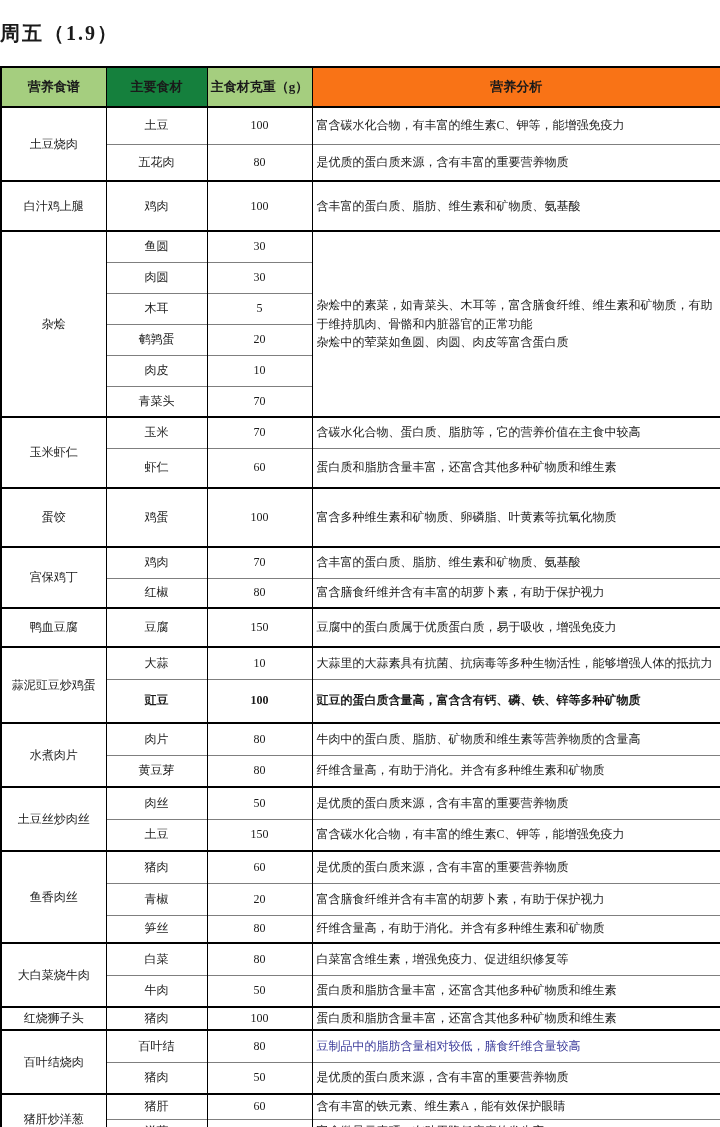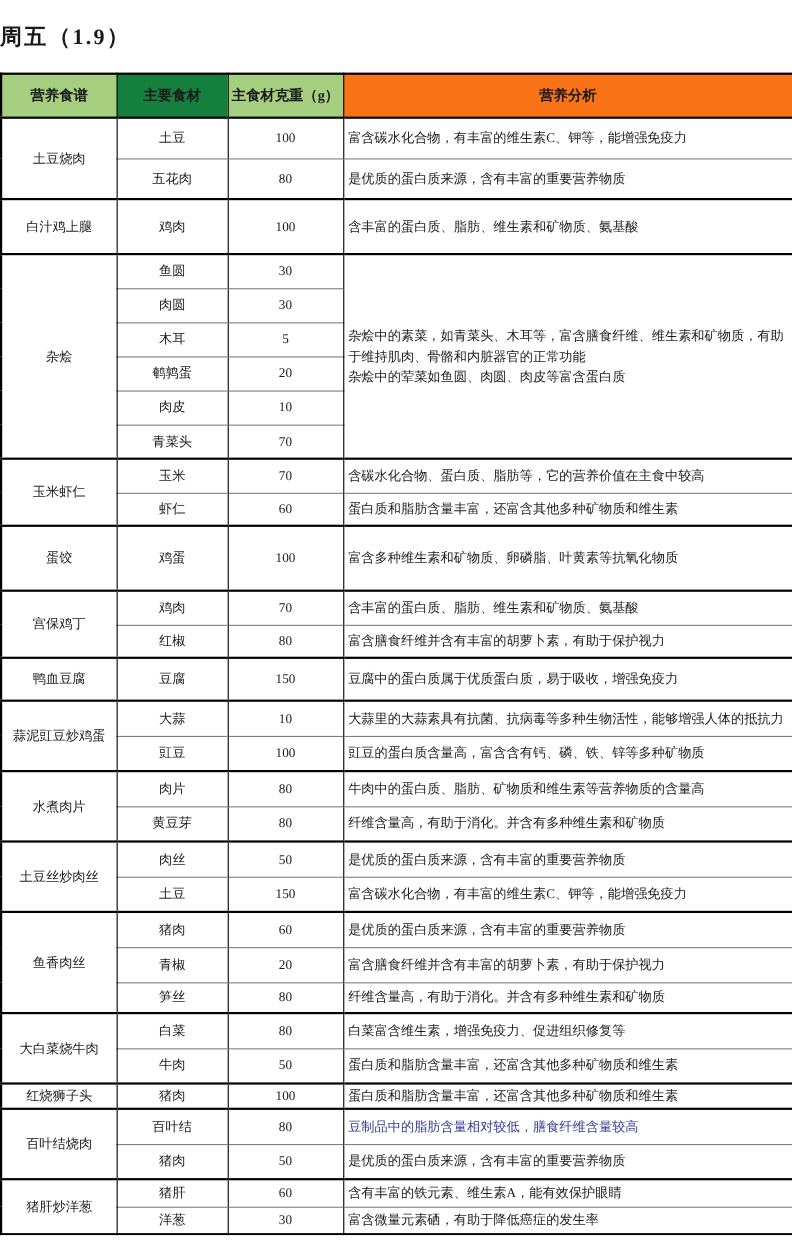--- a/index.html
+++ b/index.html
@@ -125,21 +125,21 @@
         <tr class="inner" style="height: 31px;">
           <td class="ing">青菜头</td>
           <td class="wt">70</td>
         </tr>
         <tr class="sec-start" style="height: 31px;">
           <td class="dish" rowspan="2">玉米虾仁</td>
           <td class="ing">玉米</td>
           <td class="wt">70</td>
           <td class="ana">含碳水化合物、蛋白质、脂肪等，它的营养价值在主食中较高</td>
         </tr>
-        <tr class="inner" style="height: 30px; font-family: Liberation Serif, serif;">
+        <tr class="inner" style="height: 40px; font-family: Liberation Serif, serif;">
           <td class="ing">虾仁</td>
           <td class="wt">60</td>
           <td class="ana">蛋白质和脂肪含量丰富，还富含其他多种矿物质和维生素</td>
         </tr>
         <tr class="sec-start" style="height: 59px;">
           <td class="dish" rowspan="1">蛋饺</td>
           <td class="ing">鸡蛋</td>
           <td class="wt">100</td>
           <td class="ana">富含多种维生素和矿物质、卵磷脂、叶黄素等抗氧化物质</td>
         </tr>
@@ -159,21 +159,21 @@
           <td class="ing">豆腐</td>
           <td class="wt">150</td>
           <td class="ana">豆腐中的蛋白质属于优质蛋白质，易于吸收，增强免疫力</td>
         </tr>
         <tr class="sec-start" style="height: 32px;">
           <td class="dish" rowspan="2">蒜泥豇豆炒鸡蛋</td>
           <td class="ing">大蒜</td>
           <td class="wt">10</td>
           <td class="ana">大蒜里的大蒜素具有抗菌、抗病毒等多种生物活性，能够增强人体的抵抗力</td>
         </tr>
-        <tr class="inner" style="height: 32px;">
+        <tr class="inner" style="height: 44px; font-weight: bold;">
           <td class="ing">豇豆</td>
           <td class="wt">100</td>
           <td class="ana">豇豆的蛋白质含量高，富含含有钙、磷、铁、锌等多种矿物质</td>
         </tr>
         <tr class="sec-start" style="height: 32px;">
           <td class="dish" rowspan="2">水煮肉片</td>
           <td class="ing">肉片</td>
           <td class="wt">80</td>
           <td class="ana">牛肉中的蛋白质、脂肪、矿物质和维生素等营养物质的含量高</td>
         </tr>

